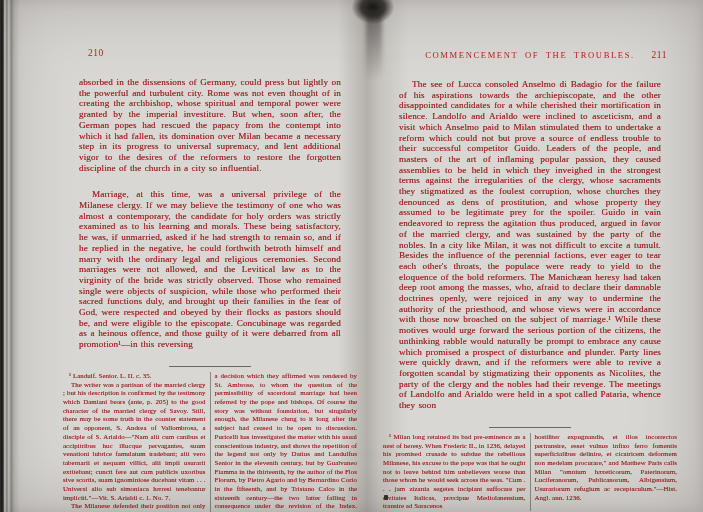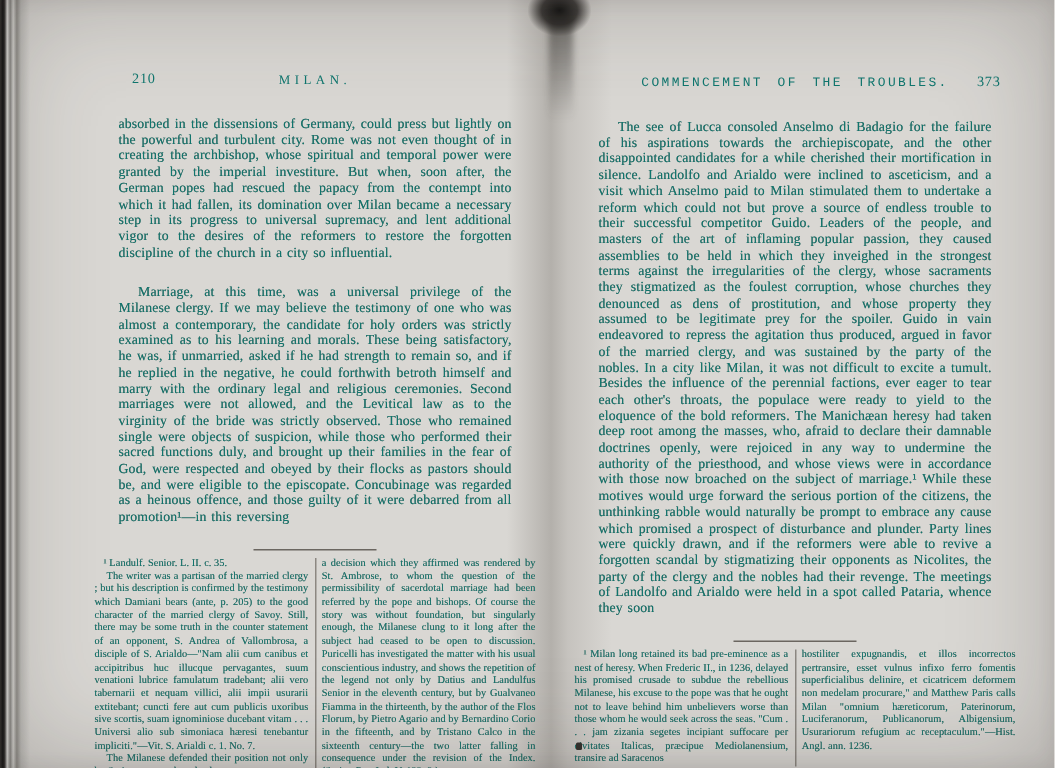--- a/index.html
+++ b/index.html
@@ -1,20 +1,20 @@
 <!DOCTYPE html>
 <html><head>
 <meta charset="utf-8">
 <style>
   html,body { margin:0; padding:0; }
   .scan {
     position:relative; width:703px; height:512px; overflow:hidden;
     background:#d9d7d3;
     font-family:"Liberation Serif", serif;
-    color:#0f766e;
+    color:#b91c1c;
   }
   .scan::after {
     content:""; position:absolute; inset:0; pointer-events:none;
     box-shadow: inset 0 0 70px rgba(58,52,46,0.28), inset 0 0 12px rgba(58,52,46,0.12);
   }
   .left-edge {
     position:absolute; left:0; top:0; width:20px; height:100%;
     background: linear-gradient(90deg,
       #32312f 0%, #101010 10%, #3a3937 16%, #e4e3e0 24%,
       #8e8d89 34%, #d6d5d1 44%, #92908b 56%, #bfbeba 70%, #d9d7d3 100%);
@@ -40,21 +40,21 @@
   .page-right { left:383px; top:50px; }
 
   .pagehead { position:relative; height:13px; margin-bottom:11px; }
   .pagenum  { position:absolute; top:0; font-size:9.5px; letter-spacing:0.5px; }
   .pagenum-left  { left:25px; }
   .pagenum-right { right:10px; }
   .runhead {
     display:block; text-align:center;
     font-size:8.6px; letter-spacing:3px; word-spacing:2px;
   }
-  .page-right .runhead { letter-spacing:1.6px; word-spacing:3px;font-family:Liberation Mono, monospace; }
+  .page-right .runhead { letter-spacing:1.6px; word-spacing:3px; }
 
   .maintext {
     font-size:9.2px; line-height:10.7px; text-align:justify;
     letter-spacing:0.1px; word-spacing:0.8px;
     text-shadow: 0 0 0.4px rgba(56,52,47,0.65);
   }
   .maintext p { margin:16px; }
   .indent { text-indent:13px; }
 
   .fnrule {
@@ -86,21 +86,20 @@
 <div class="scan">
 
   <div class="left-edge"></div>
   <div class="gutter"></div>
   <div class="gutter-blob"></div>
   <div class="gutter-streak"></div>
 
   <div class="page page-left">
     <div class="pagehead">
       <span class="pagenum pagenum-left">210</span>
-      <span class="runhead">MILAN.</span>
     </div>
     <div class="maintext">
       <p>absorbed in the dissensions of Germany, could press but lightly on the powerful and turbulent city.  Rome was not even thought of in creating the archbishop, whose spiritual and temporal power were granted by the imperial investiture.  But when, soon after, the German popes had rescued the papacy from the contempt into which it had fallen, its domination over Milan became a necessary step in its progress to universal supremacy, and lent additional vigor to the desires of the reformers to restore the forgotten discipline of the church in a city so influential.</p>
       <p class="indent">Marriage, at this time, was a universal privilege of the Milanese clergy.  If we may believe the testimony of one who was almost a contemporary, the candidate for holy orders was strictly examined as to his learning and morals.  These being satisfactory, he was, if unmarried, asked if he had strength to remain so, and if he replied in the negative, he could forthwith betroth himself and marry with the ordinary legal and religious ceremonies.  Second marriages were not allowed, and the Levitical law as to the virginity of the bride was strictly observed.  Those who remained single were objects of suspicion, while those who performed their sacred functions duly, and brought up their families in the fear of God, were respected and obeyed by their flocks as pastors should be, and were eligible to the episcopate.  Concubinage was regarded as a heinous offence, and those guilty of it were debarred from all promotion¹—in this reversing</p>
     </div>
     <div class="fnrule"></div>
     <div class="footnotes">
       <div class="fncol fncol-first">
         <p class="fnp fnp-ref">¹ Landulf. Senior. L. II. c. 35.</p>
         <p class="fnp fnp-indent">The writer was a partisan of the married clergy ; but his description is confirmed by the testimony which Damiani bears (ante, p. 205) to the good character of the married clergy of Savoy.  Still, there may be some truth in the counter statement of an opponent, S. Andrea of Vallombrosa, a disciple of S. Arialdo—"Nam alii cum canibus et accipitribus huc illucque pervagantes, suum venationi lubrice famulatum tradebant; alii vero tabernarii et nequam villici, alii impii usurarii extitebant; cuncti fere aut cum publicis uxoribus sive scortis, suam ignominiose ducebant vitam . . . Universi alio sub simoniaca hæresi tenebantur impliciti."—Vit. S. Arialdi c. 1. No. 7.</p>
@@ -109,21 +108,21 @@
       <div class="fndivider"></div>
       <div class="fncol fncol-second">
         <p class="fnp">a decision which they affirmed was rendered by St. Ambrose, to whom the question of the permissibility of sacerdotal marriage had been referred by the pope and bishops.  Of course the story was without foundation, but singularly enough, the Milanese clung to it long after the subject had ceased to be open to discussion.  Puricelli has investigated the matter with his usual conscientious industry, and shows the repetition of the legend not only by Datius and Landulfus Senior in the eleventh century, but by Gualvaneo Fiamma in the thirteenth, by the author of the Flos Florum, by Pietro Agario and by Bernardino Corio in the fifteenth, and by Tristano Calco in the sixteenth century—the two latter falling in consequence under the revision of the Index. (Script. Rer. Ital. V. 122–3.)</p>
       </div>
     </div>
   </div>
 
   <div class="page page-right">
     <div class="pagehead">
       <span class="runhead">COMMENCEMENT OF THE TROUBLES.</span>
-      <span class="pagenum pagenum-right">373</span>
+      <span class="pagenum pagenum-right">211</span>
     </div>
     <div class="maintext">
       <p class="indent">The see of Lucca consoled Anselmo di Badagio for the failure of his aspirations towards the archiepiscopate, and the other disappointed candidates for a while cherished their mortification in silence.  Landolfo and Arialdo were inclined to asceticism, and a visit which Anselmo paid to Milan stimulated them to undertake a reform which could not but prove a source of endless trouble to their successful competitor Guido.  Leaders of the people, and masters of the art of inflaming popular passion, they caused assemblies to be held in which they inveighed in the strongest terms against the irregularities of the clergy, whose sacraments they stigmatized as the foulest corruption, whose churches they denounced as dens of prostitution, and whose property they assumed to be legitimate prey for the spoiler.  Guido in vain endeavored to repress the agitation thus produced, argued in favor of the married clergy, and was sustained by the party of the nobles.  In a city like Milan, it was not difficult to excite a tumult. Besides the influence of the perennial factions, ever eager to tear each other's throats, the populace were ready to yield to the eloquence of the bold reformers.  The Manichæan heresy had taken deep root among the masses, who, afraid to declare their damnable doctrines openly, were rejoiced in any way to undermine the authority of the priesthood, and whose views were in accordance with those now broached on the subject of marriage.¹  While these motives would urge forward the serious portion of the citizens, the unthinking rabble would naturally be prompt to embrace any cause which promised a prospect of disturbance and plunder.  Party lines were quickly drawn, and if the reformers were able to revive a forgotten scandal by stigmatizing their opponents as Nicolites, the party of the clergy and the nobles had their revenge.  The meetings of Landolfo and Arialdo were held in a spot called Pataria, whence they soon</p>
     </div>
     <div class="fnrule"></div>
     <div class="footnotes">
       <div class="fncol fncol-first">
         <p class="fnp fnp-ref">¹ Milan long retained its bad pre-eminence as a nest of heresy.  When Frederic II., in 1236, delayed his promised crusade to subdue the rebellious Milanese, his excuse to the pope was that he ought not to leave behind him unbelievers worse than those whom he would seek across the seas.  "Cum . . . jam zizania segetes incipiant suffocare per civitates Italicas, præcipue Mediolanensium, transire ad Saracenos</p>
       </div>
       <div class="fndivider"></div>

